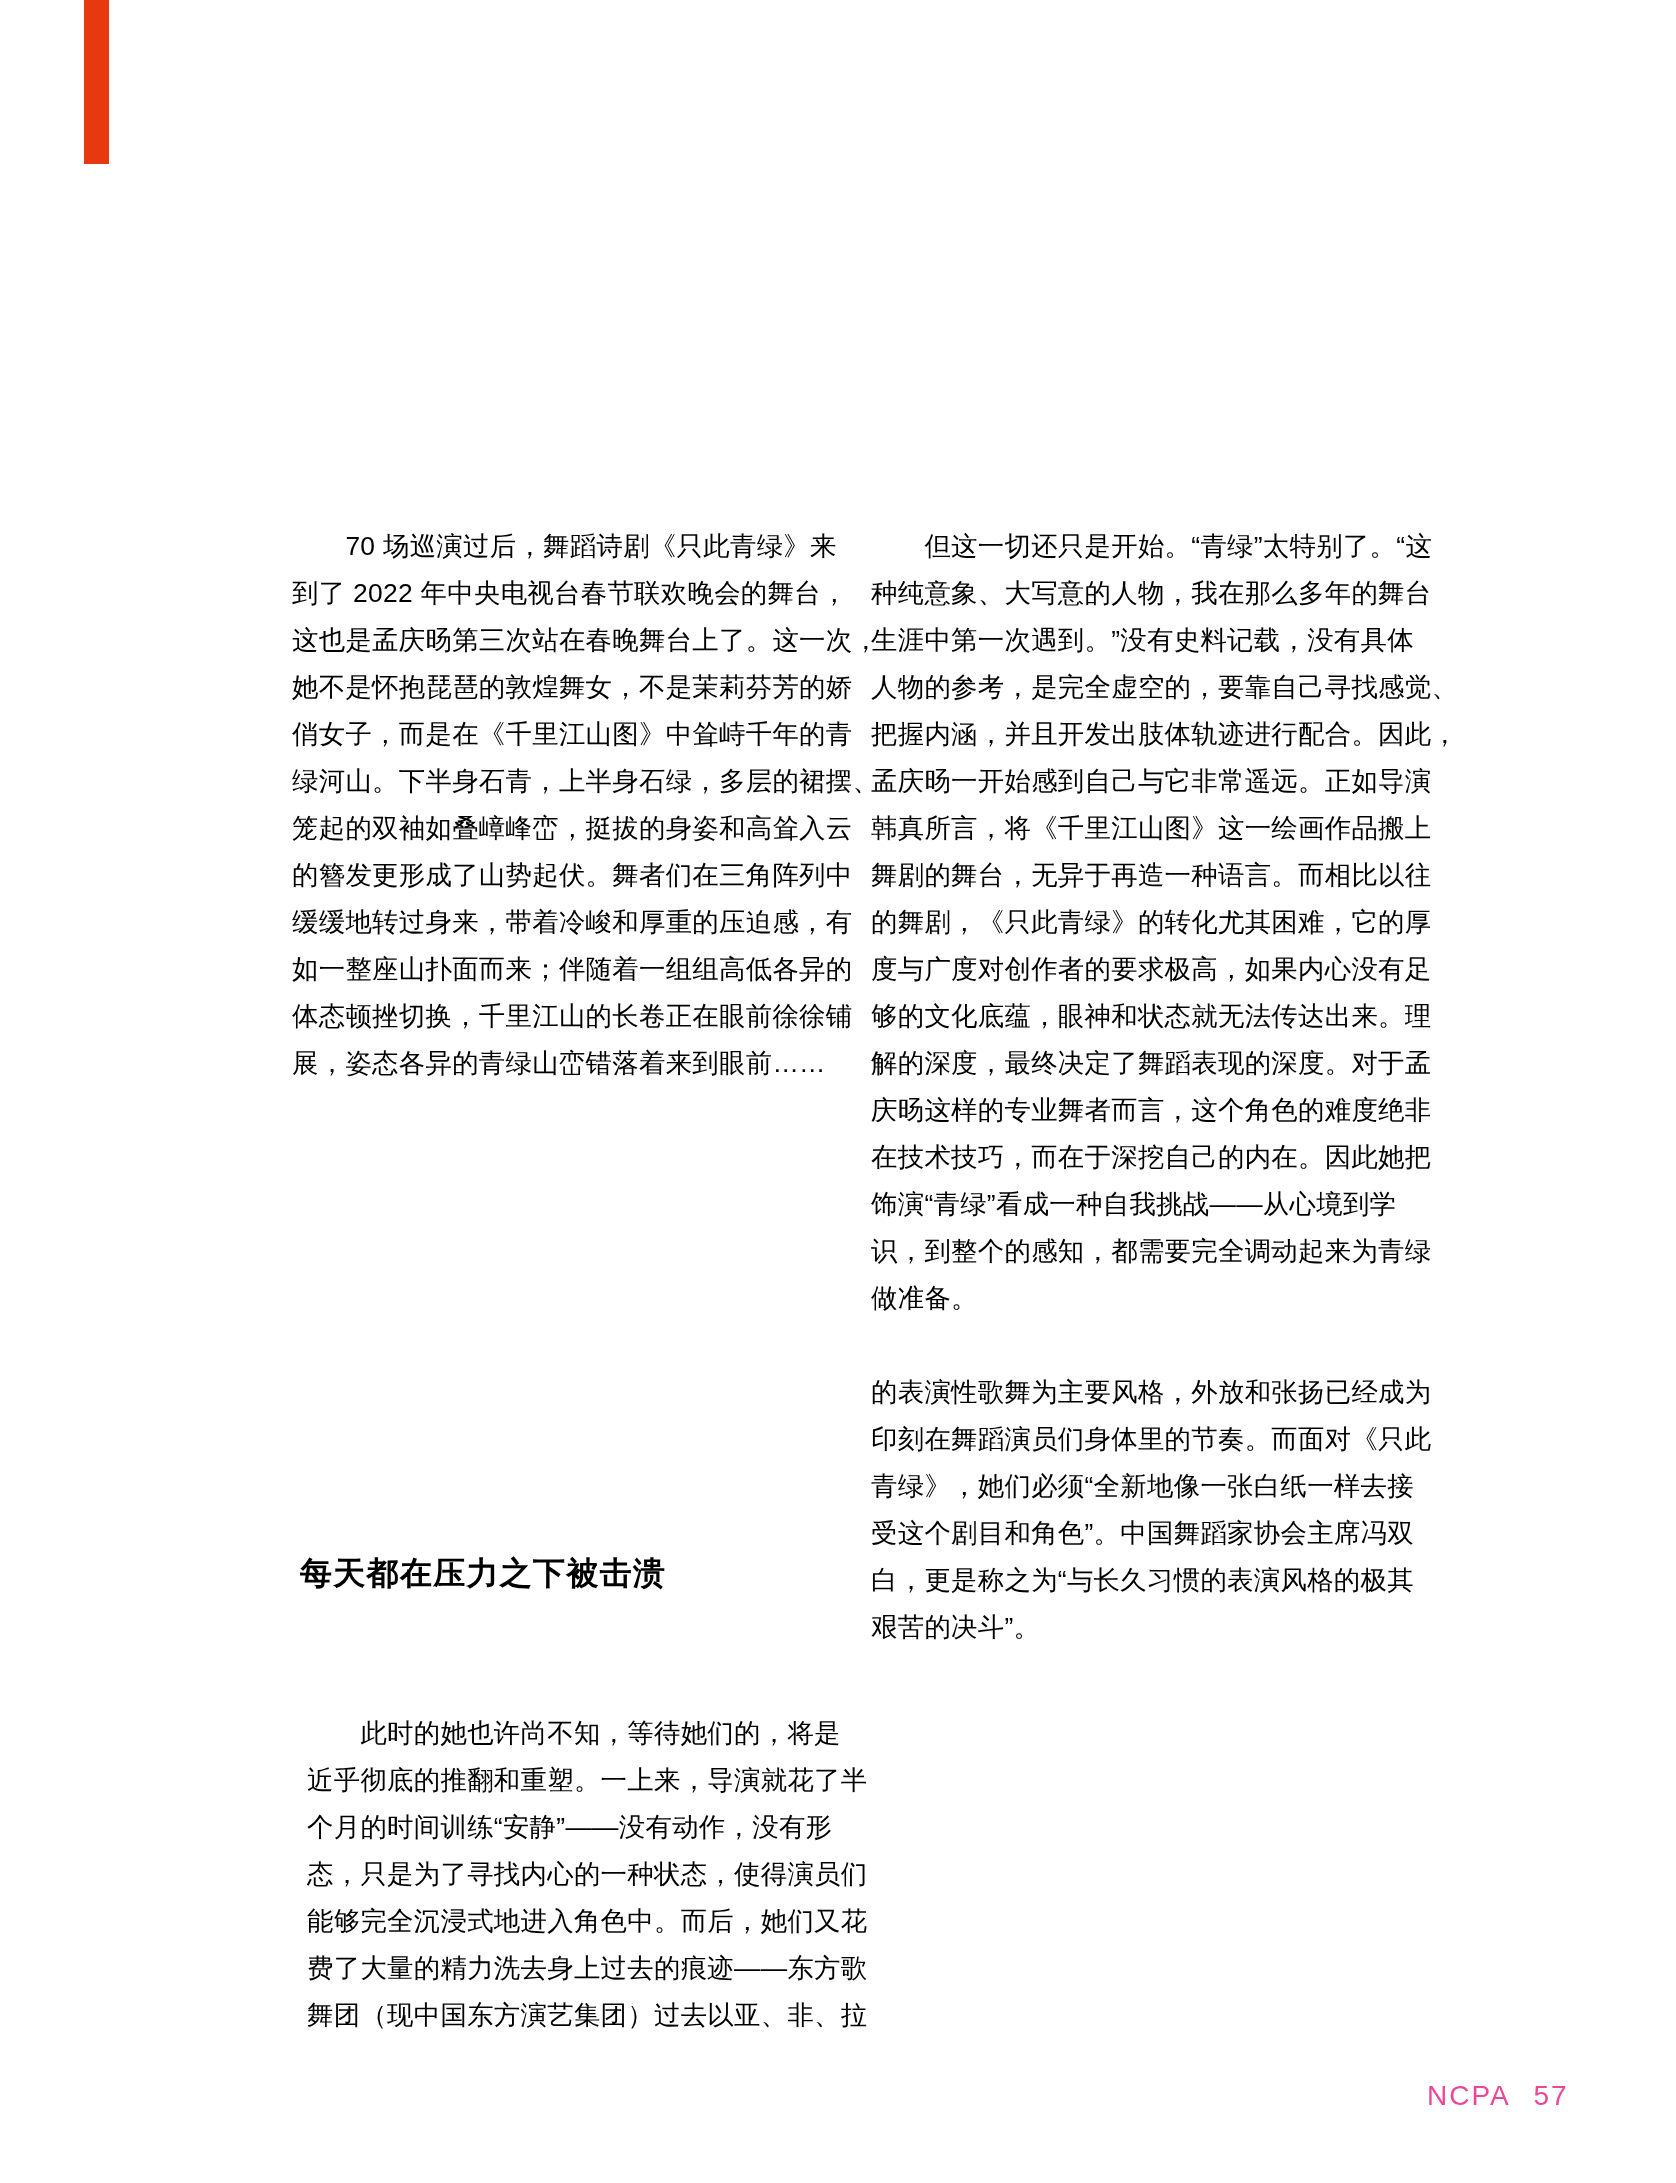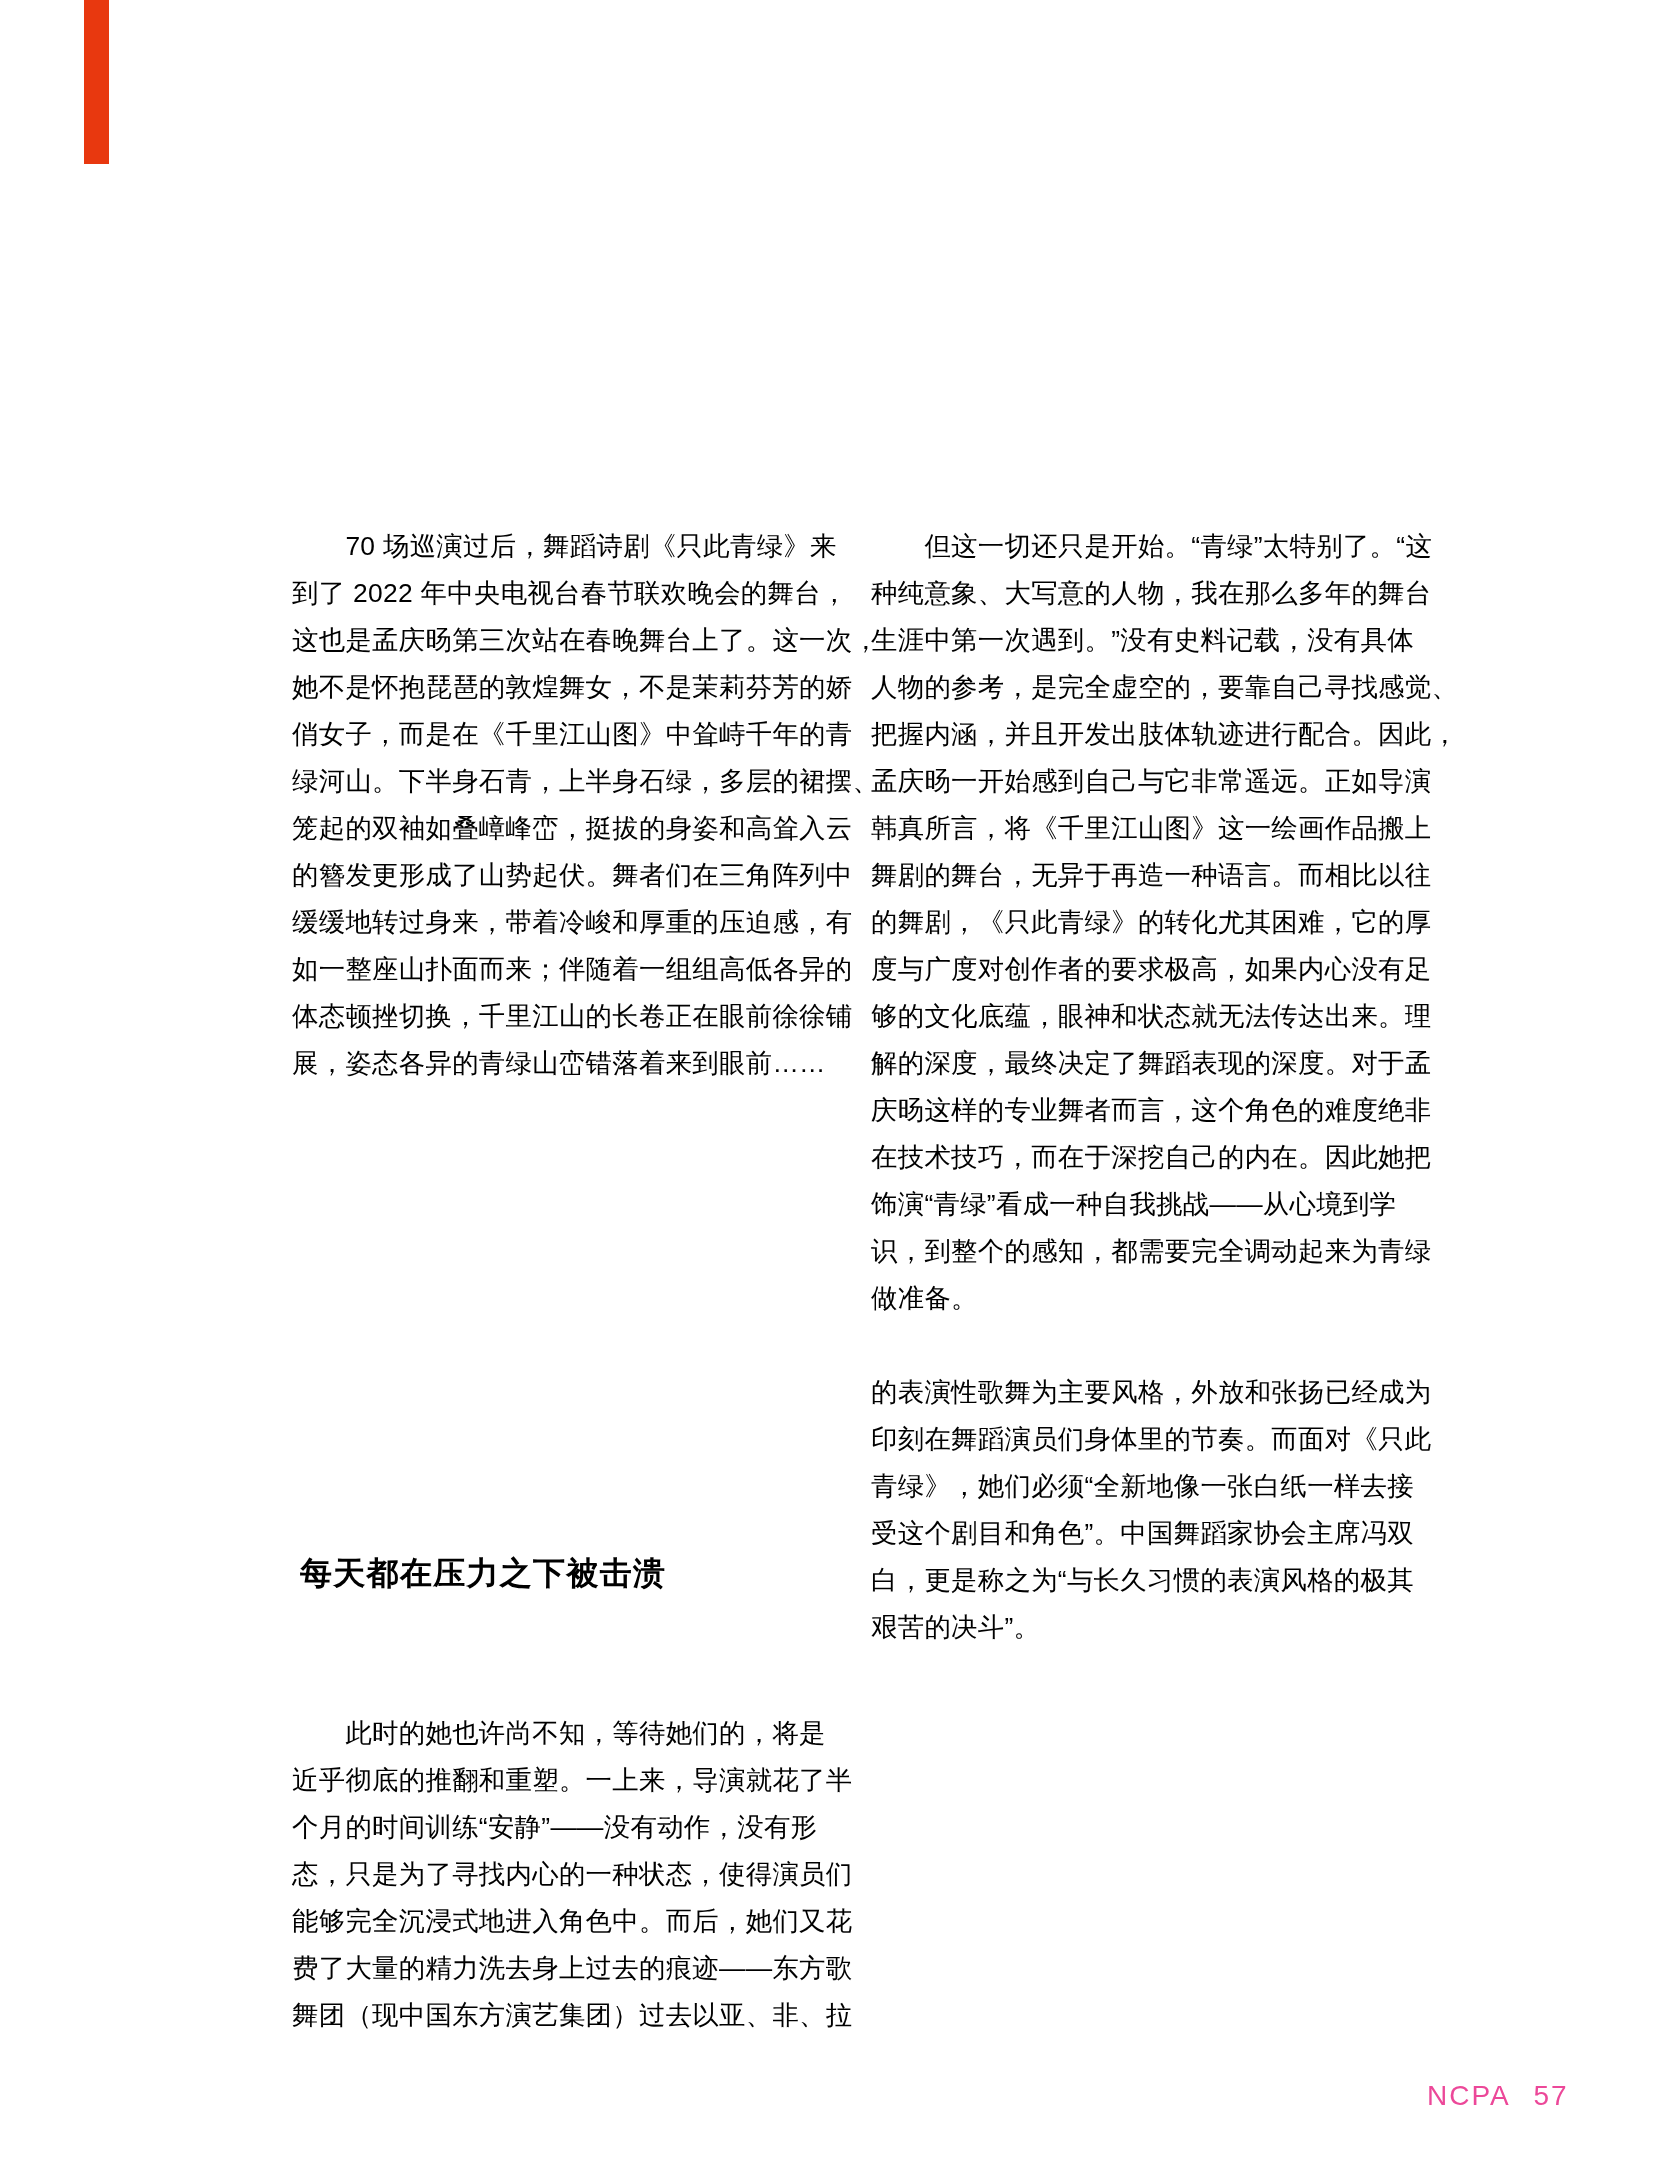--- a/index.html
+++ b/index.html
@@ -25,21 +25,21 @@
   .textcol {
     position: absolute;
     font-size: 26.4px;
     line-height: 47px;
     letter-spacing: 0.3px;
     color: #000000;
     white-space: pre-line;
     text-align: left;
   }
   .col-left-upper   { left: 292px; top: 476px;  width: 594px; }
-  .col-left-lower   { left: 292px; top: 1663px; width: 594px; }
+  .col-left-lower   { left: 307px; top: 1663px; width: 594px; }
   .col-right        { left: 871px; top: 476px; width: 594px; }
   .section-heading {
     position: absolute;
     left: 292px;
     top: 1553px;
     font-size: 32px;
     font-weight: bold;
     letter-spacing: 1.3px;
     line-height: 40px;
     color: #000000;

